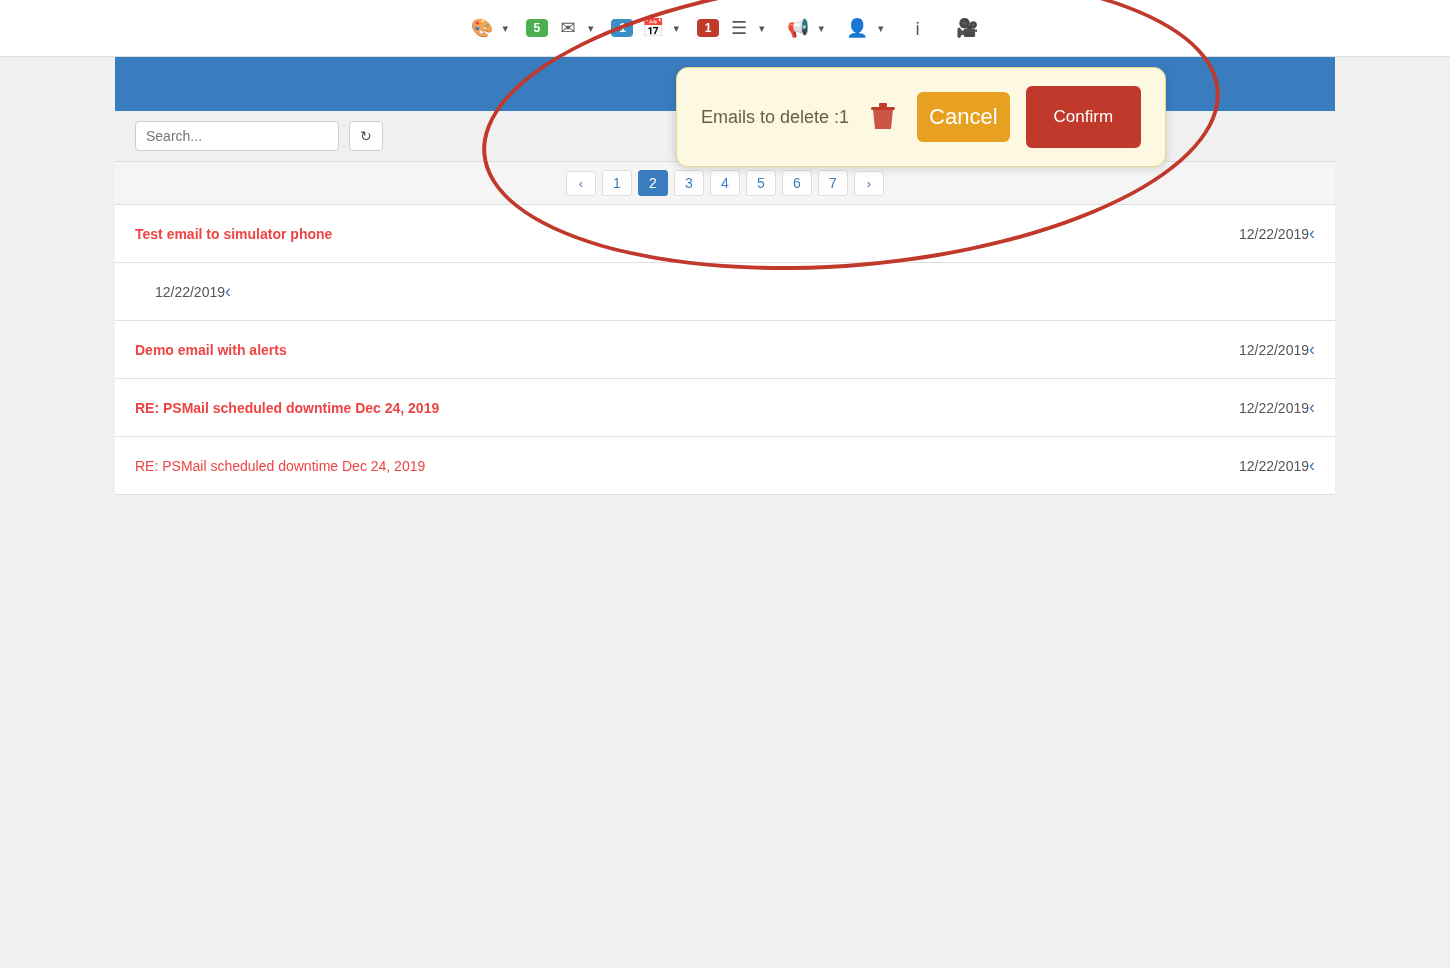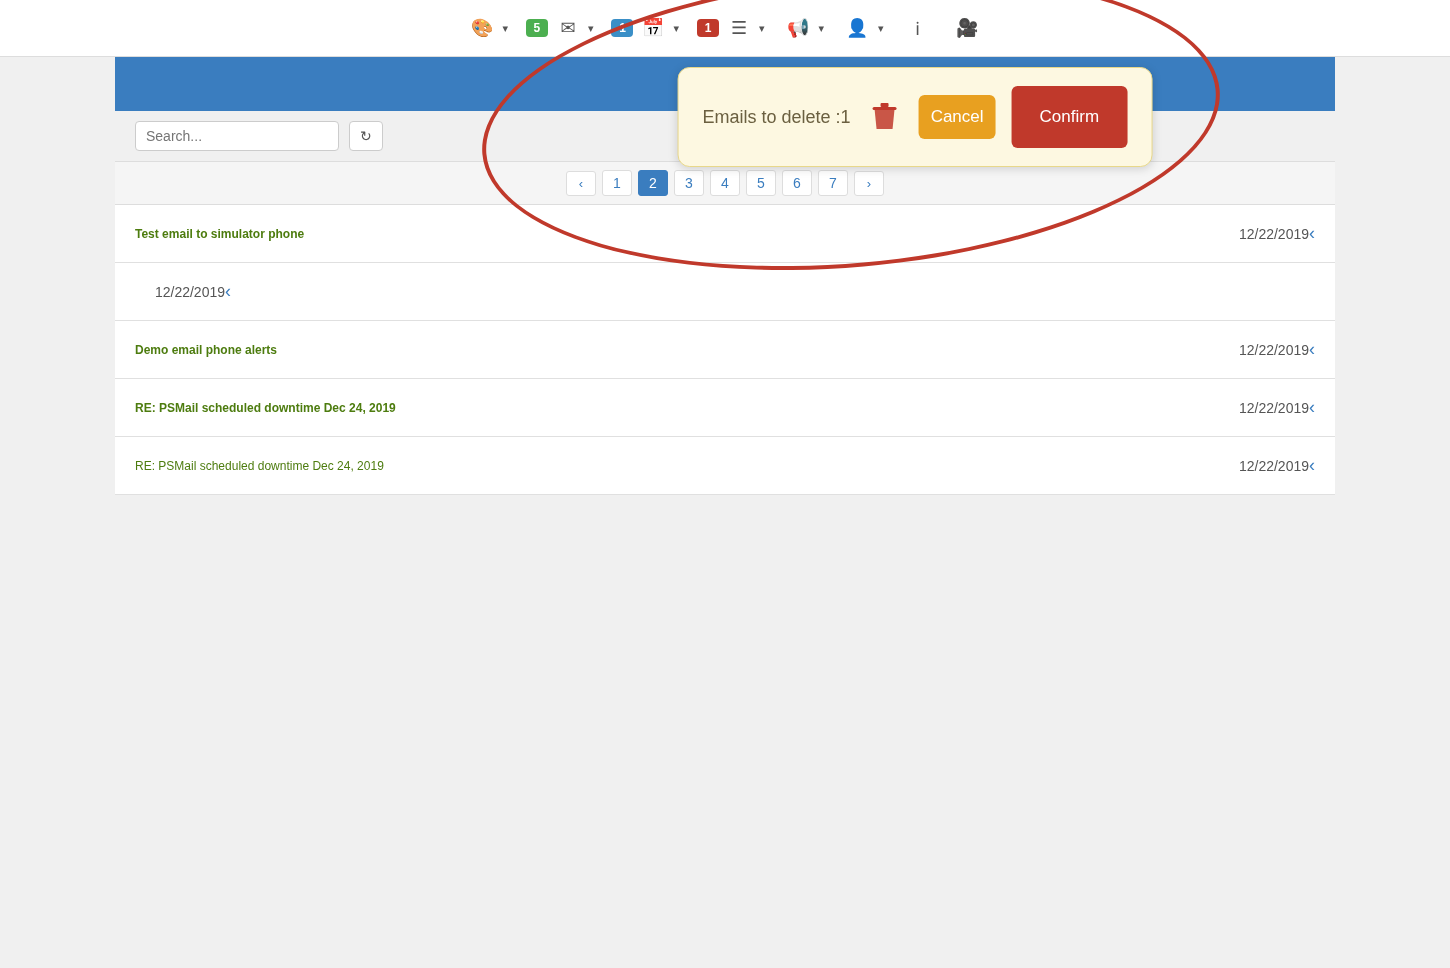--- a/index.html
+++ b/index.html
@@ -100,21 +100,21 @@
       width: 36px;
       height: 36px;
     }
 
     .btn-cancel {
       background: #e8a020;
       color: #fff;
       border: none;
       border-radius: 6px;
       padding: 12px 12px;
-      font-size: 17px;
+      font-size: 22px;
       cursor: pointer;
       font-weight: 500;
     }
 
     .btn-confirm {
       background: #c0392b;
       color: #fff;
       border: none;
       border-radius: 6px;
       padding: 21px 28px;
@@ -206,22 +206,22 @@
     .email-row {
       display: flex;
       align-items: center;
       border-bottom: 1px solid #e0e0e0;
       padding: 18px 20px;
       background: #fff;
     }
 
     .email-subject {
       flex: 1;
-      font-size: 12px;
-      color: #4d7c0f;
+      font-size: 14px;
+      color: #ef4444;
     }
 
     .email-subject.bold {
       font-weight: bold;
     }
 
     .email-date {
       color: #555;
       font-size: 14px;
       min-width: 90px;
@@ -332,21 +332,21 @@
       <span class="email-date">12/22/2019</span>
       <span class="email-chevron">‹</span>
     </div>
 
     <div class="email-row">
       <span class="email-date">12/22/2019</span>
       <span class="email-chevron">‹</span>
     </div>
 
     <div class="email-row">
-      <span class="email-subject bold">Demo email phone alerts</span>
+      <span class="email-subject bold">Demo email with alerts</span>
       <span class="email-date">12/22/2019</span>
       <span class="email-chevron">‹</span>
     </div>
 
     <div class="email-row">
       <span class="email-subject bold">RE: PSMail scheduled downtime Dec 24, 2019</span>
       <span class="email-date">12/22/2019</span>
       <span class="email-chevron">‹</span>
     </div>
 

